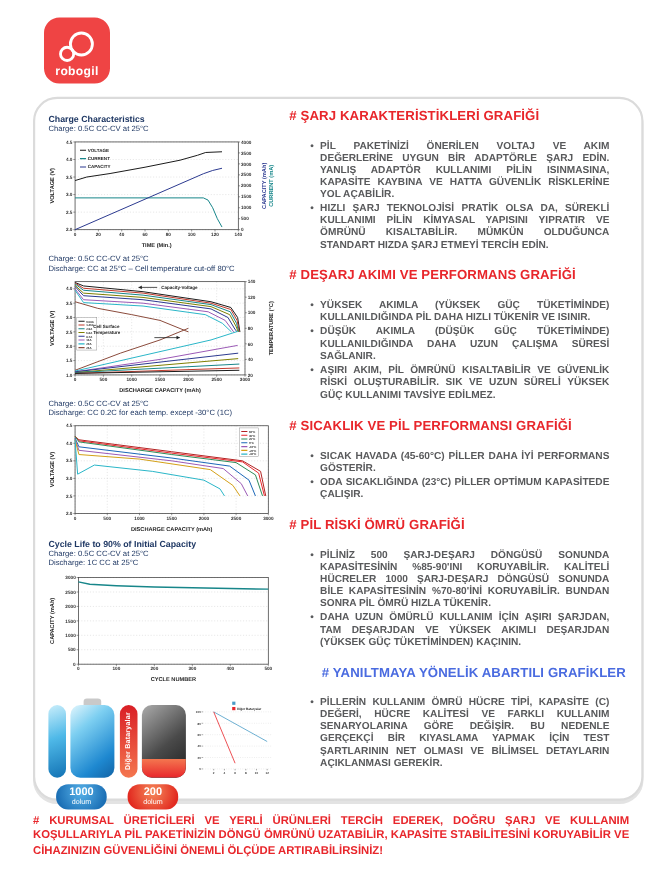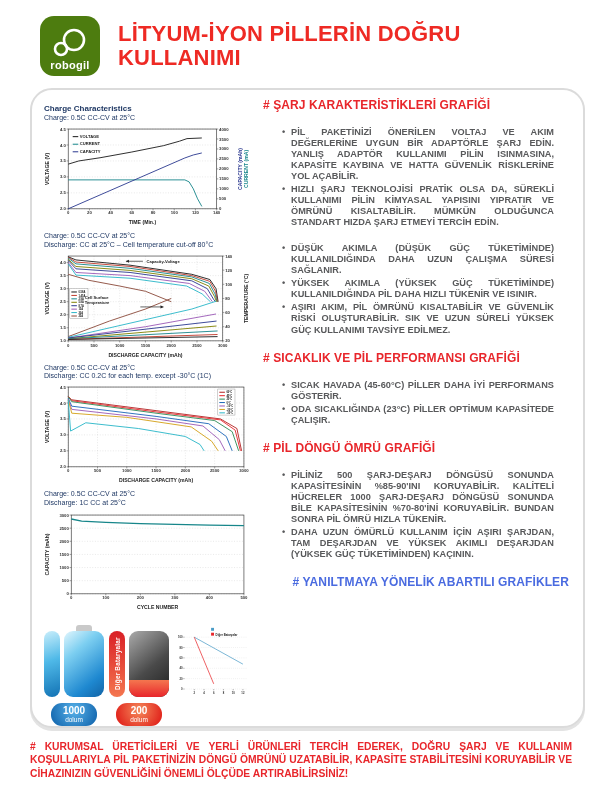--- a/index.html
+++ b/index.html
@@ -1,21 +1,21 @@
 <!DOCTYPE html>
 <html><head>
 <meta charset="utf-8">
 <style>
   html,body{margin:0;padding:0;}
   body{width:600px;height:800px;background:#ffffff;font-family:"Liberation Sans",sans-serif;overflow:hidden;}
   svg text{font-family:"Liberation Sans",sans-serif;}
 
   
   .header{display:flex;align-items:center;gap:18px;padding:16px 20px 8px 40px;}
-  .logo{width:60px;height:60px;background:#4d7c0f;border-radius:14px;flex:none;
+  .logo{width:60px;height:60px;background:#ef4444;border-radius:14px;flex:none;
         display:flex;flex-direction:column;align-items:center;justify-content:flex-end;padding-bottom:5px;box-sizing:border-box;}
   .logo-text{color:#fff;font-size:11px;font-weight:bold;letter-spacing:.3px;margin-top:-2px;}
   .page-title{color:#EE2A24;font-weight:bold;font-size:22px;line-height:1.07;letter-spacing:.2px;}
 
   
   .card{width:555px;margin-left:30px;margin-top:4px;border:2px solid #DBDBDB;border-radius:22px;
         padding:8px 10px 8px 12px;box-sizing:border-box;height:640px;display:flex;gap:8px;background:#fff;
         box-shadow:0 3px 0 #e3e3e3;}
   .col-left{width:207px;flex:none;display:flex;flex-direction:column;gap:6px;padding-top:6px;}
   .col-right{flex:1;padding:0 4px 0 4px;}
@@ -64,24 +64,20 @@
 </head>
 <body>
 
 <div class="header">
   <div class="logo">
     <svg width="40" height="34" viewBox="0 0 40 34">
       <circle cx="24" cy="13" r="10" fill="none" stroke="#fff" stroke-width="2.6"></circle>
       <circle cx="11" cy="22" r="6" fill="none" stroke="#fff" stroke-width="2.6"></circle>
     </svg>
     <div class="logo-text">robogil</div>
-  </div>
-  <div class="page-title">
-    <span>LİTYUM-İYON PİLLERİN DOĞRU</span><br>
-    <span>KULLANIMI</span>
   </div>
 </div>
 
 <div class="card">
 
   <div class="col-left">
 
     <div class="chart-block">
       <div class="chart-title">Charge Characteristics</div>
       <div class="chart-sub">Charge: 0.5C CC-CV at 25°C</div>
@@ -327,20 +323,21 @@
           <line x1="173.64" x2="179.14" y1="22.759999999999998" y2="22.759999999999998" stroke="#9B59B6" stroke-width="1"></line>
           <text x="180.64" y="23.959999999999997" font-size="2.6" fill="#222" font-weight="bold">-10°C</text>
           <line x1="173.64" x2="179.14" y1="26.16" y2="26.16" stroke="#D4A017" stroke-width="1"></line>
           <text x="180.64" y="27.36" font-size="2.6" fill="#222" font-weight="bold">-20°C</text>
           <line x1="173.64" x2="179.14" y1="29.56" y2="29.56" stroke="#29B6C8" stroke-width="1"></line>
           <text x="180.64" y="30.759999999999998" font-size="2.6" fill="#222" font-weight="bold">-30°C</text>
         </svg>
     </div>
 
     <div class="chart-block">
+      <div class="chart-title">Cycle Life to 90% of Initial Capacity</div>
       <div class="chart-sub">Charge: 0.5C CC-CV at 25°C</div>
       <div class="chart-sub">Discharge: 1C CC at 25°C</div>
       <svg class="chart" viewBox="0 0 205 100">
           <line x1="27" x2="198" y1="83" y2="83" stroke="#c8c8c8" stroke-width="0.4" stroke-dasharray="1,1.6"></line>
           <line x1="27" x2="198" y1="70" y2="70" stroke="#c8c8c8" stroke-width="0.4" stroke-dasharray="1,1.6"></line>
           <line x1="27" x2="198" y1="57" y2="57" stroke="#c8c8c8" stroke-width="0.4" stroke-dasharray="1,1.6"></line>
           <line x1="27" x2="198" y1="44" y2="44" stroke="#c8c8c8" stroke-width="0.4" stroke-dasharray="1,1.6"></line>
           <line x1="27" x2="198" y1="31" y2="31" stroke="#c8c8c8" stroke-width="0.4" stroke-dasharray="1,1.6"></line>
           <line x1="27" x2="198" y1="18" y2="18" stroke="#c8c8c8" stroke-width="0.4" stroke-dasharray="1,1.6"></line>
           <line x1="27" x2="198" y1="5" y2="5" stroke="#c8c8c8" stroke-width="0.4" stroke-dasharray="1,1.6"></line>
@@ -445,45 +442,47 @@
 
     <div class="section">
       <div class="sec-head"># ŞARJ KARAKTERİSTİKLERİ GRAFİĞİ</div>
       <ul class="bullets">
         <li>PİL PAKETİNİZİ ÖNERİLEN VOLTAJ VE AKIM DEĞERLERİNE UYGUN BİR ADAPTÖRLE ŞARJ EDİN. YANLIŞ ADAPTÖR KULLANIMI PİLİN ISINMASINA, KAPASİTE KAYBINA VE HATTA GÜVENLİK RİSKLERİNE YOL AÇABİLİR.</li>
         <li>HIZLI ŞARJ TEKNOLOJİSİ PRATİK OLSA DA, SÜREKLİ KULLANIMI PİLİN KİMYASAL YAPISINI YIPRATIR VE ÖMRÜNÜ KISALTABİLİR. MÜMKÜN OLDUĞUNCA STANDART HIZDA ŞARJ ETMEYİ TERCİH EDİN.</li>
       </ul>
     </div>
 
     <div class="section">
+      <div class="sec-head"># DEŞARJ AKIMI VE PERFORMANS GRAFİĞİ</div>
       <ul class="bullets">
+        <li>YÜKSEK AKIMLA (YÜKSEK GÜÇ TÜKETİMİNDE) KULLANILDIĞINDA PİL DAHA HIZLI TÜKENİR VE ISINIR.</li>
         <li>DÜŞÜK AKIMLA (DÜŞÜK GÜÇ TÜKETİMİNDE) KULLANILDIĞINDA DAHA UZUN ÇALIŞMA SÜRESİ SAĞLANIR.</li>
-        <li>YÜKSEK AKIMLA (YÜKSEK GÜÇ TÜKETİMİNDE) KULLANILDIĞINDA PİL DAHA HIZLI TÜKENİR VE ISINIR.</li>
         <li>AŞIRI AKIM, PİL ÖMRÜNÜ KISALTABİLİR VE GÜVENLİK RİSKİ OLUŞTURABİLİR. SIK VE UZUN SÜRELİ YÜKSEK GÜÇ KULLANIMI TAVSİYE EDİLMEZ.</li>
       </ul>
     </div>
 
     <div class="section">
       <div class="sec-head"># SICAKLIK VE PİL PERFORMANSI GRAFİĞİ</div>
       <ul class="bullets">
         <li>SICAK HAVADA (45-60°C) PİLLER DAHA İYİ PERFORMANS GÖSTERİR.</li>
         <li>ODA SICAKLIĞINDA (23°C) PİLLER OPTİMUM KAPASİTEDE ÇALIŞIR.</li>
       </ul>
     </div>
 
     <div class="section">
-      <div class="sec-head"># PİL DÖNGÜ ÖMRÜ GRAFİĞİ</div>
+      <div class="sec-head"># PİL RİSKİ ÖMRÜ GRAFİĞİ</div>
       <ul class="bullets">
         <li>PİLİNİZ 500 ŞARJ-DEŞARJ DÖNGÜSÜ SONUNDA KAPASİTESİNİN %85-90'INI KORUYABİLİR. KALİTELİ HÜCRELER 1000 ŞARJ-DEŞARJ DÖNGÜSÜ SONUNDA BİLE KAPASİTESİNİN %70-80'İNİ KORUYABİLİR. BUNDAN SONRA PİL ÖMRÜ HIZLA TÜKENİR.</li>
         <li>DAHA UZUN ÖMÜRLÜ KULLANIM İÇİN AŞIRI ŞARJDAN, TAM DEŞARJDAN VE YÜKSEK AKIMLI DEŞARJDAN (YÜKSEK GÜÇ TÜKETİMİNDEN) KAÇININ.</li>
       </ul>
     </div>
 
     <div class="section">
       <div class="sec-head blue"># YANILTMAYA YÖNELİK ABARTILI GRAFİKLER</div>
       <ul class="bullets">
+        <li>PİLLERİN KULLANIM ÖMRÜ HÜCRE TİPİ, KAPASİTE (C) DEĞERİ, HÜCRE KALİTESİ VE FARKLI KULLANIM SENARYOLARINA GÖRE DEĞİŞİR. BU NEDENLE GERÇEKÇİ BİR KIYASLAMA YAPMAK İÇİN TEST ŞARTLARININ NET OLMASI VE BİLİMSEL DETAYLARIN AÇIKLANMASI GEREKİR.</li>
       </ul>
     </div>
 
   </div>
 </div>
 
 <div class="footer"># KURUMSAL ÜRETİCİLERİ VE YERLİ ÜRÜNLERİ TERCİH EDEREK, DOĞRU ŞARJ VE KULLANIM KOŞULLARIYLA PİL PAKETİNİZİN DÖNGÜ ÖMRÜNÜ UZATABİLİR, KAPASİTE STABİLİTESİNİ KORUYABİLİR VE CİHAZINIZIN GÜVENLİĞİNİ ÖNEMLİ ÖLÇÜDE ARTIRABİLİRSİNİZ!</div>
 
 </body></html>

